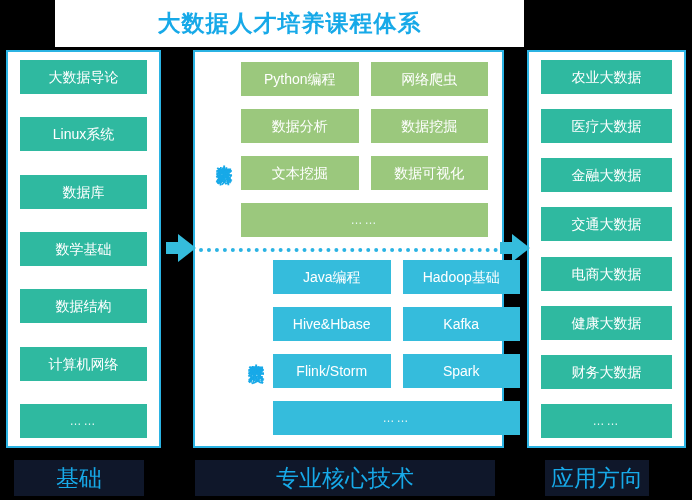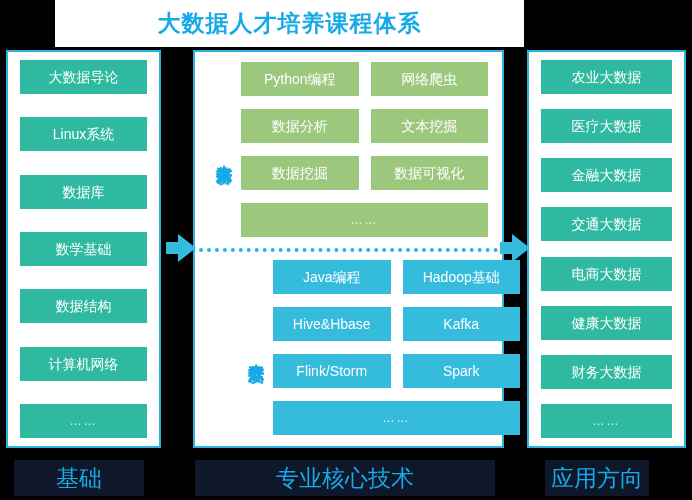--- a/index.html
+++ b/index.html
@@ -177,22 +177,22 @@
 </div>
 
 <div class="panel" id="panel-core">
 
   <div id="core-top">
     <div class="vlabel">大数据分析</div>
     <div class="grid">
       <div class="chip green">Python编程</div>
       <div class="chip green">网络爬虫</div>
       <div class="chip green">数据分析</div>
+      <div class="chip green">数据挖掘</div>
       <div class="chip green">文本挖掘</div>
-      <div class="chip green">数据挖掘</div>
       <div class="chip green">数据可视化</div>
       <div class="chip green dots wide">……</div>
     </div>
   </div>
 
   <div id="core-divider"></div>
 
   <div id="core-bottom">
     <div class="vlabel">大数据开发</div>
     <div class="grid">

